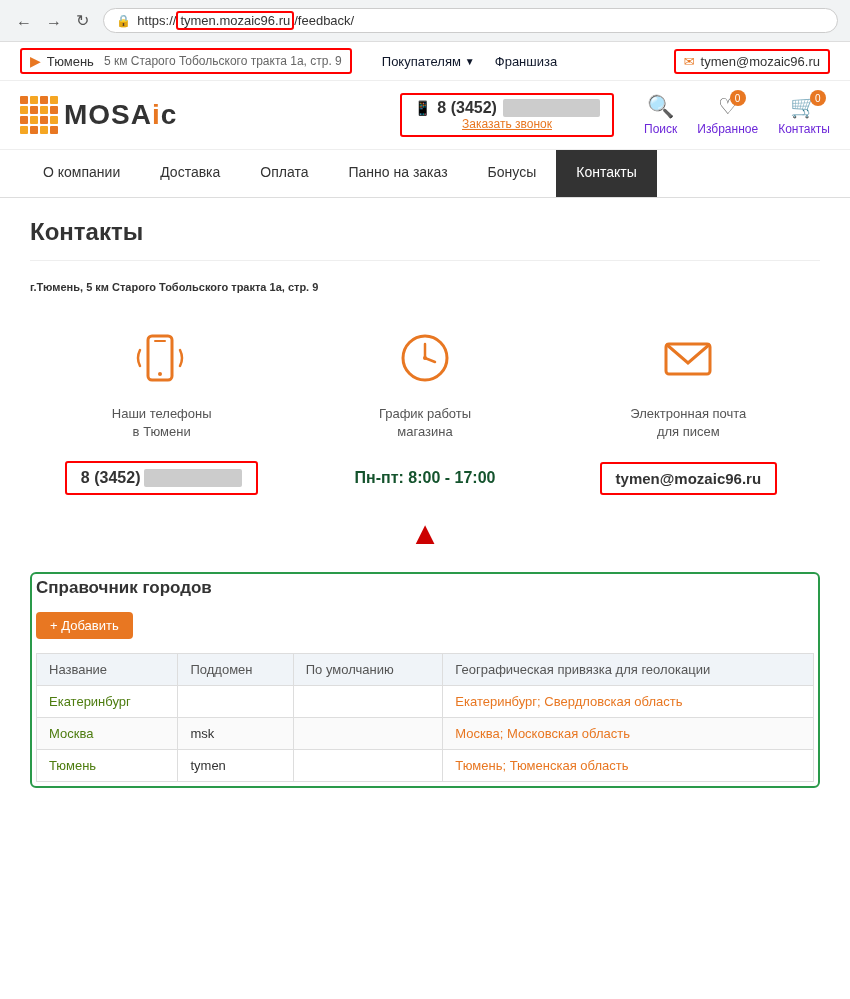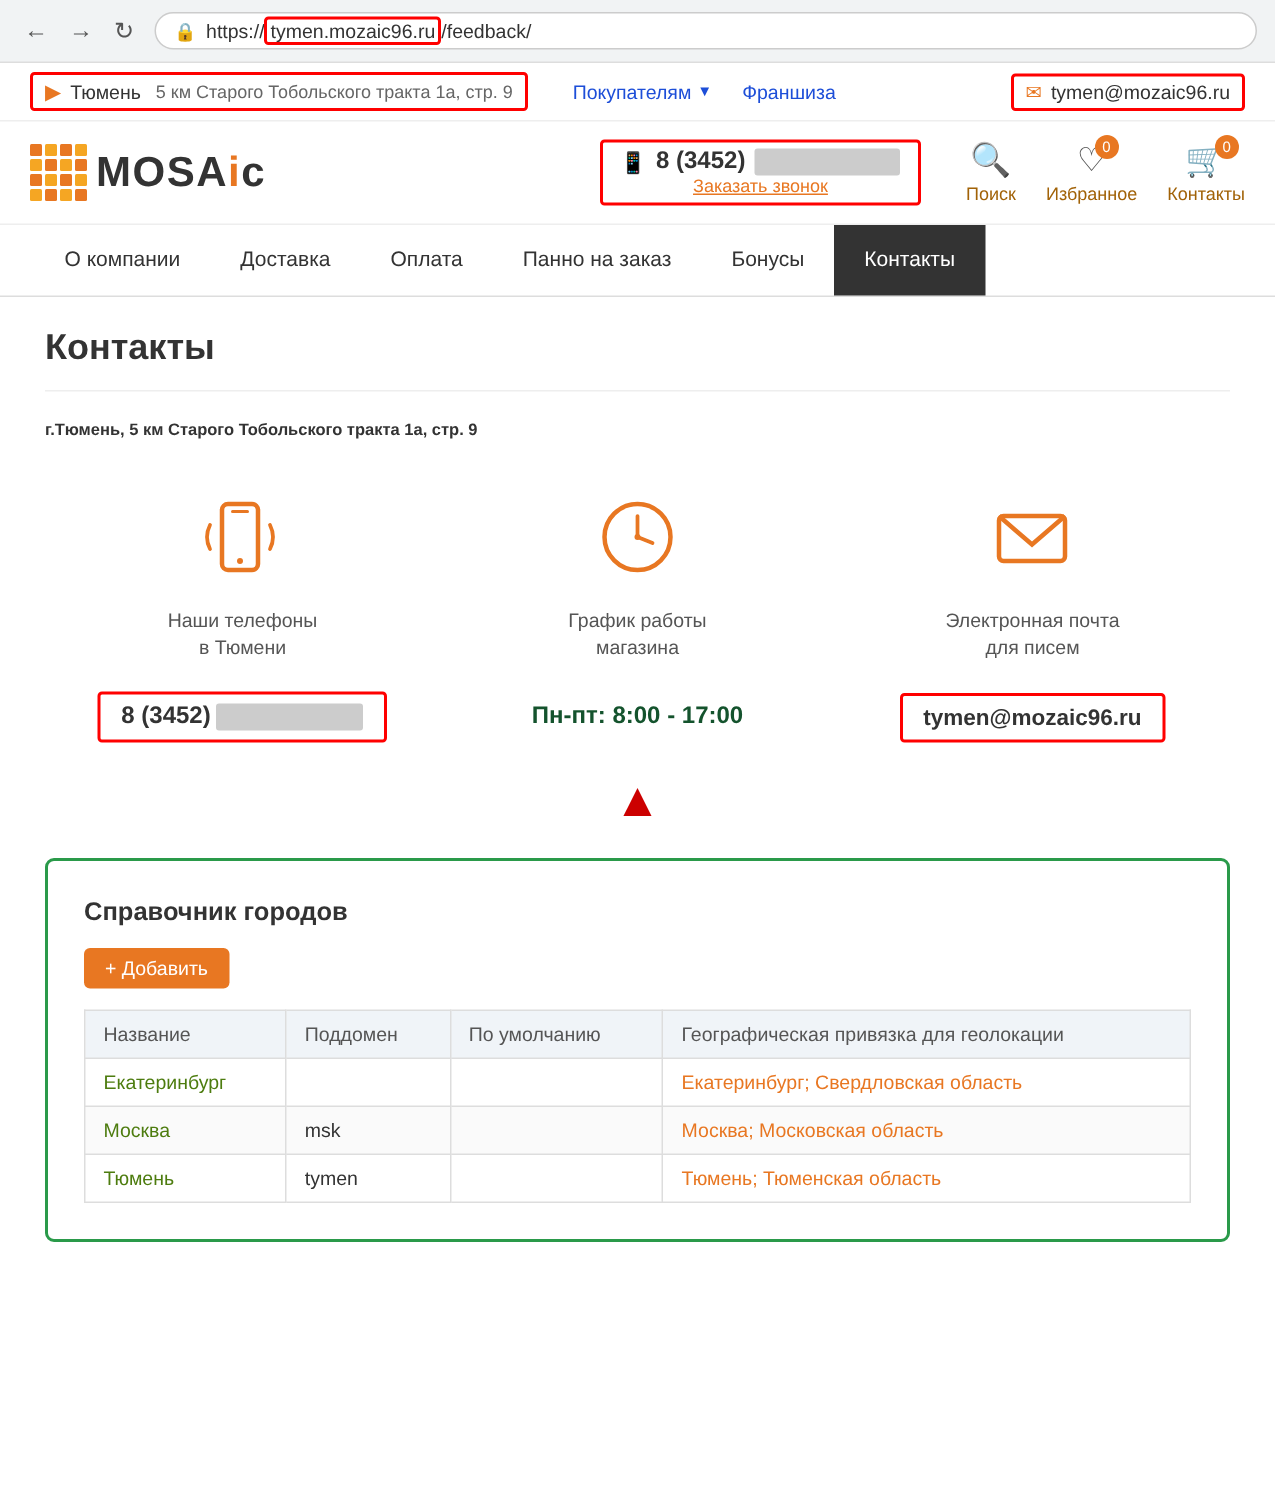--- a/index.html
+++ b/index.html
@@ -63,21 +63,21 @@
       font-size: 13px;
     }
     .city-selector .arrow-icon { color: #e87722; font-size: 14px; }
     .top-bar-links {
       display: flex;
       align-items: center;
       gap: 20px;
       margin-left: 10px;
       font-size: 13px;
     }
-    .top-bar-links a { color: #1d4ed8; text-decoration: none; cursor: pointer; }
+    .top-bar-links a { color: #0f172a; text-decoration: none; cursor: pointer; }
     .buyers-link { display: flex; align-items: center; gap: 4px; }
     .buyers-link .chevron { font-size: 10px; }
     .email-link {
       display: flex;
       align-items: center;
       gap: 6px;
       border: 2px solid red;
       border-radius: 3px;
       padding: 3px 8px;
       margin-left: auto;
@@ -157,21 +157,21 @@
     }
     .header-action {
       display: flex;
       flex-direction: column;
       align-items: center;
       gap: 2px;
       cursor: pointer;
       position: relative;
     }
     .header-action .action-icon { font-size: 22px; color: #555; }
-    .header-action .action-label { font-size: 12px; color: #a16207; }
+    .header-action .action-label { font-size: 12px; color: #6d28d9; }
     .badge {
       position: absolute;
       top: -4px;
       right: -8px;
       background: #e87722;
       color: white;
       font-size: 10px;
       width: 16px;
       height: 16px;
       border-radius: 50%;
@@ -297,21 +297,21 @@
     }
     .arrow-up-red {
       font-size: 32px;
       color: #cc0000;
     }
 
     
     .cities-box {
       border: 2px solid #2a9a4a;
       border-radius: 6px;
-      padding: 24px;
+      padding: 4px;
       margin-bottom: 16px;
     }
     .cities-box-title {
       font-size: 17px;
       font-weight: bold;
       color: #333;
       margin-bottom: 14px;
     }
     .add-btn {
       background: #e87722;

